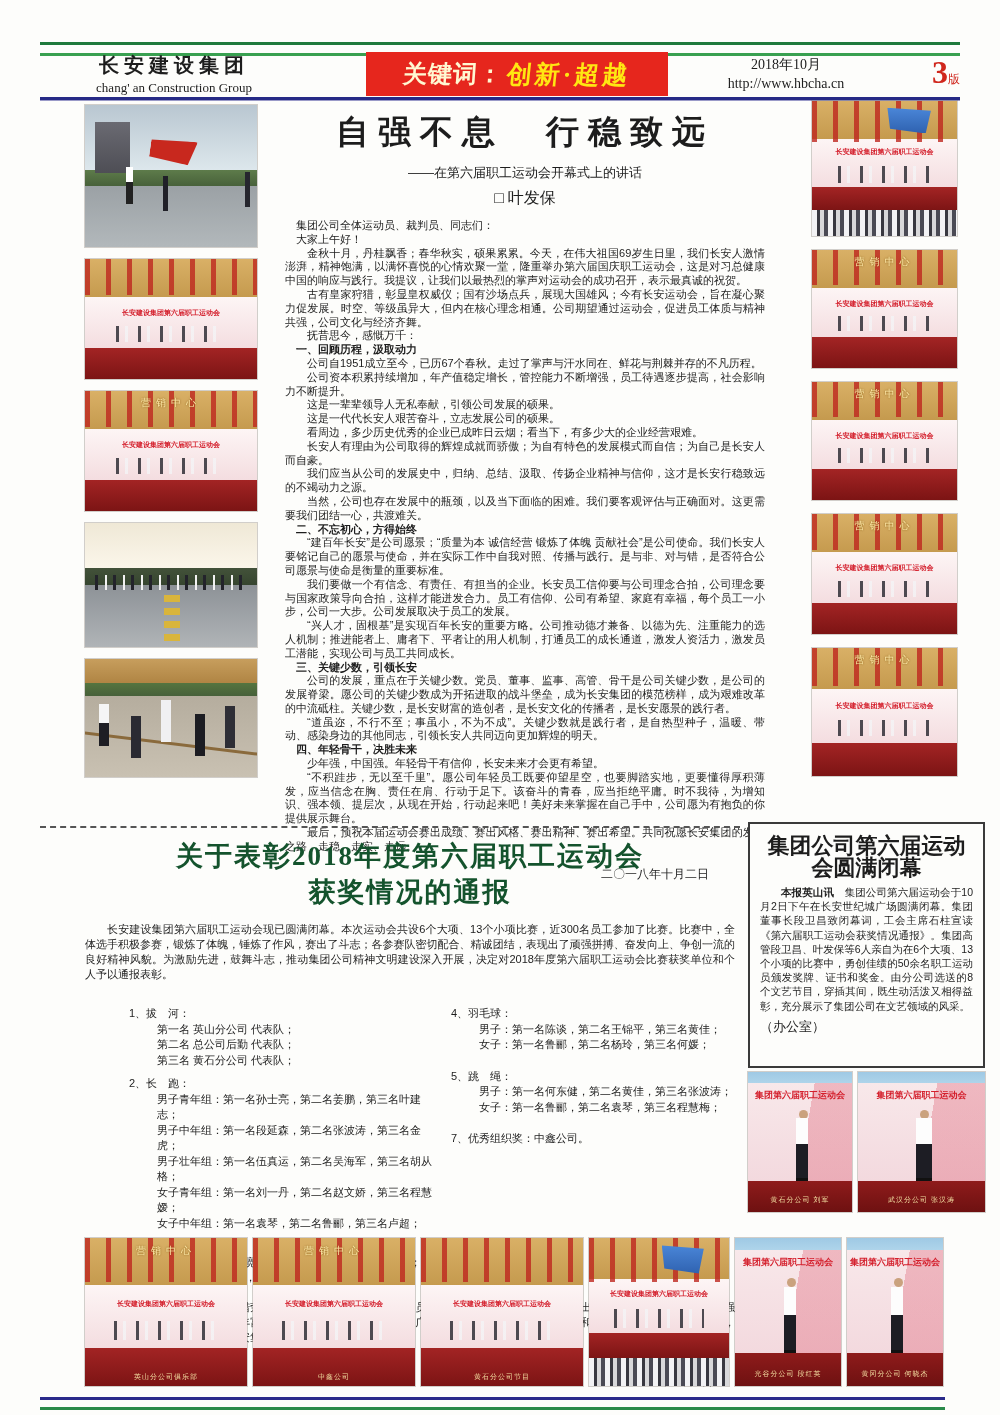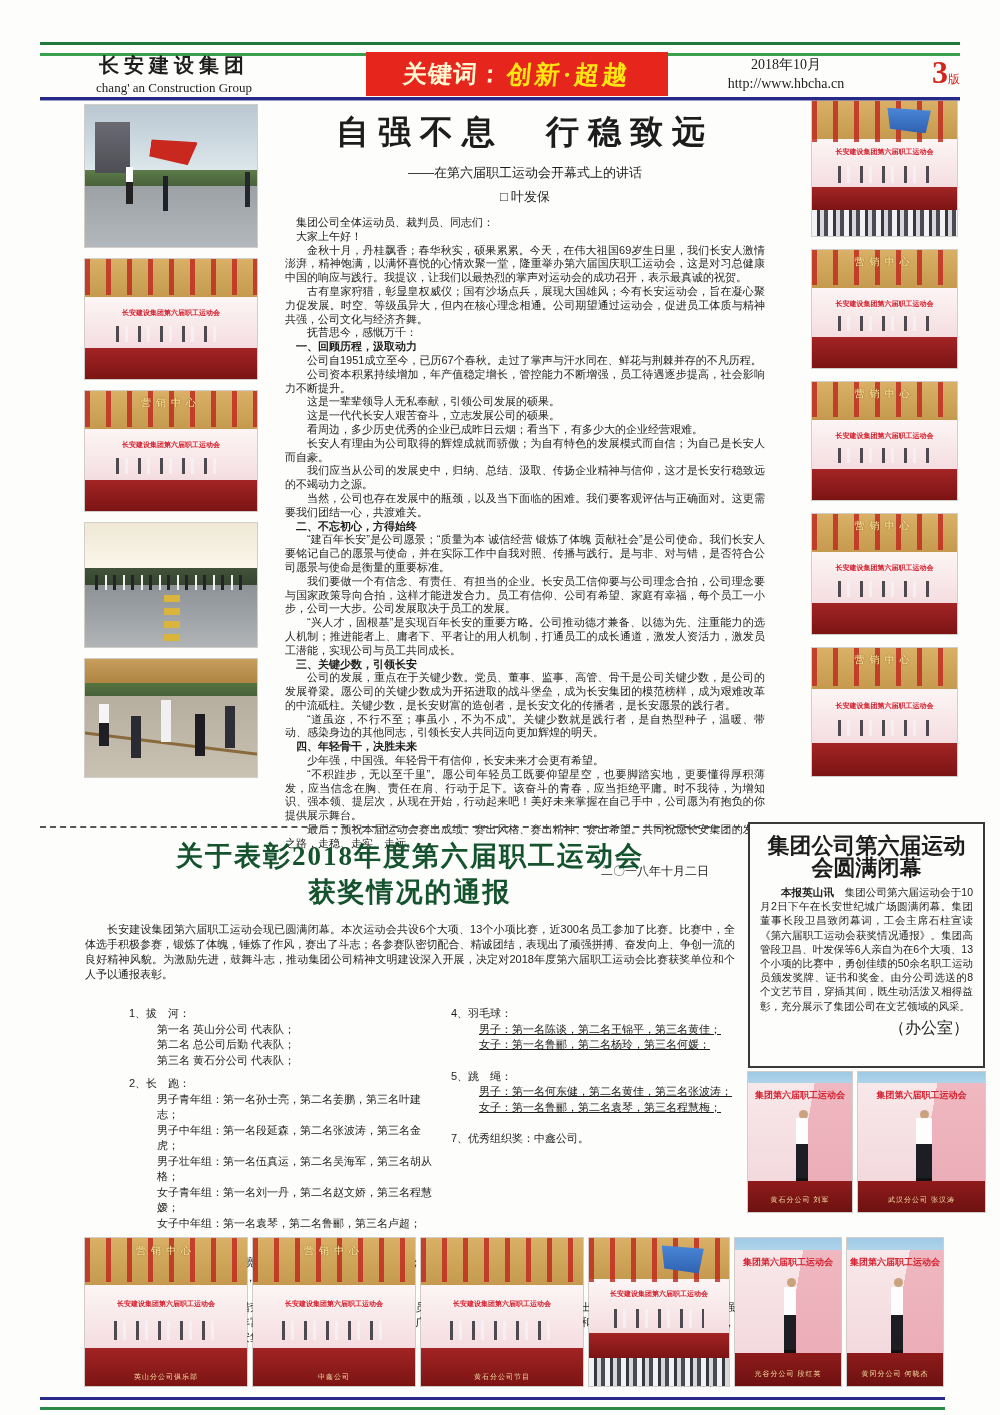--- a/index.html
+++ b/index.html
@@ -79,21 +79,21 @@
     box-shadow:32px 12px 0 #2a2a32,62px -4px 0 #f0f0f2,96px 10px 0 #1c1c22,126px 2px 0 #2e2e36;}
   .p-person{position:absolute;left:46%;top:33%;width:12%;height:45%;z-index:2;
     background:linear-gradient(#fdfdfd 0 42%,#1d1d24 42% 96%,#111 96%);}
   .p-flagblue{position:absolute;top:5%;left:52%;width:30%;height:19%;z-index:3;
     background:linear-gradient(#4a86d8,#2f62b0);clip-path:polygon(0 0,100% 12%,88% 100%,6% 82%);}
   
   .speech{position:absolute;top:106px;left:285px;width:480px;}
   .sp-title{text-align:center;font-family:"Liberation Serif","DejaVu Serif",serif;font-weight:bold;
     font-size:33px;letter-spacing:9px;margin:4px 0 0 0;}
   .sp-sub{text-align:center;font-size:13px;margin-top:9px;}
-  .sp-author{text-align:center;font-size:13px;margin-top:6px;font-family:"Liberation Serif","DejaVu Serif",serif;}
+  .sp-author{text-align:center;font-size:16px;margin-top:6px;font-family:"Liberation Serif","DejaVu Serif",serif;}
   .sp-body{margin-top:10px;font-size:11px;line-height:13.8px;text-align:justify;word-break:break-all;}
   .sp-body p{margin:0;}
   .sp-p{text-indent:2em;}
   .sp-greet{text-indent:1em;}
   .sp-h{text-indent:1em;font-weight:bold;}
   .sp-date{text-align:right;padding-right:56px;font-size:12px;margin-top:12px;}
   
   .dash-rule{position:absolute;top:826px;left:40px;width:700px;border-top:2px dashed #555;}
   
   .notice{position:absolute;top:838px;left:85px;width:650px;}
@@ -101,30 +101,30 @@
     font-family:"Liberation Serif","DejaVu Serif",serif;margin:0;}
   .nt-intro{margin-top:12px;font-size:11px;line-height:15px;text-align:justify;word-break:break-all;text-indent:2em;}
   .nt-lists{display:flex;margin-top:24px;}
   .nt-col-l{width:352px;}
   .nt-col-r{flex:1;}
   .award-group{margin-bottom:8px;font-size:11px;line-height:15.5px;}
   .nt-col-r .award-group{margin-bottom:16px;}
   .award-title{padding-left:44px;}
   .award-line{padding-left:72px;}
   .nt-col-r .award-title{padding-left:14px;}
-  .nt-col-r .award-line{padding-left:42px;text-decoration:underline;}
+  .nt-col-r .award-line{padding-left:42px;}
   .nt-close{margin-top:6px;font-size:11px;line-height:15px;text-align:justify;word-break:break-all;text-indent:2em;}
   .nt-sign{text-align:right;padding-right:22px;font-size:11.5px;line-height:17px;margin-top:4px;}
   
   .sidebox{position:absolute;top:822px;left:748px;width:237px;height:246px;box-sizing:border-box;
     border:2px solid #3a3a3a;padding:9px 10px;background:#fdfdfb;}
   .sb-title{text-align:center;font-weight:bold;font-size:22px;line-height:22px;margin:2px 0 6px 0;}
   .sb-body{font-size:10.5px;line-height:14.2px;text-align:justify;word-break:break-all;text-indent:2em;margin:0;}
   .sb-lead{font-weight:bold;}
-  .sb-byline{text-align:right;font-size:16px;margin-top:5px;padding-right:4px;}
+  .sb-byline{font-size:13px;margin-top:5px;padding-right:4px;}
   .side-photos{position:absolute;top:1072px;left:748px;width:237px;display:flex;gap:6px;}
   .side-photos .photo:nth-child(1){width:104px;height:140px;}
   .side-photos .photo:nth-child(2){width:127px;height:140px;}
   
   .bottom-strip{position:absolute;top:1238px;left:85px;display:flex;gap:6px;}
   .bottom-strip .photo{height:148px;}
   .bottom-strip .photo:nth-child(1){width:162px;}
   .bottom-strip .photo:nth-child(2){width:162px;}
   .bottom-strip .photo:nth-child(3){width:162px;}
   .bottom-strip .photo:nth-child(4){width:140px;}

